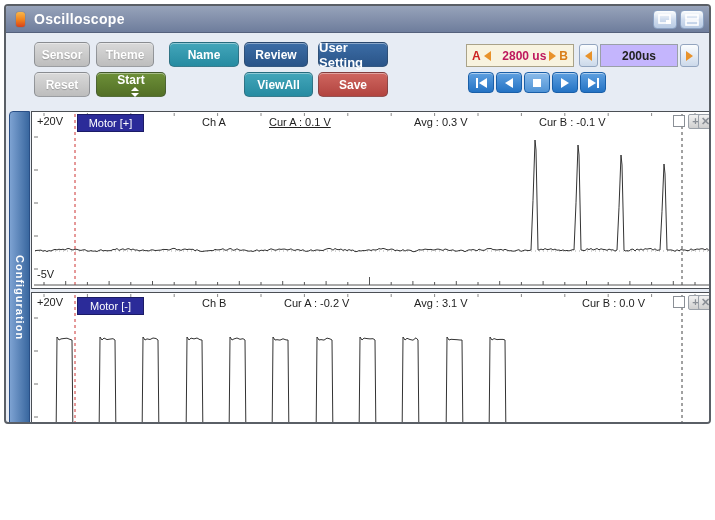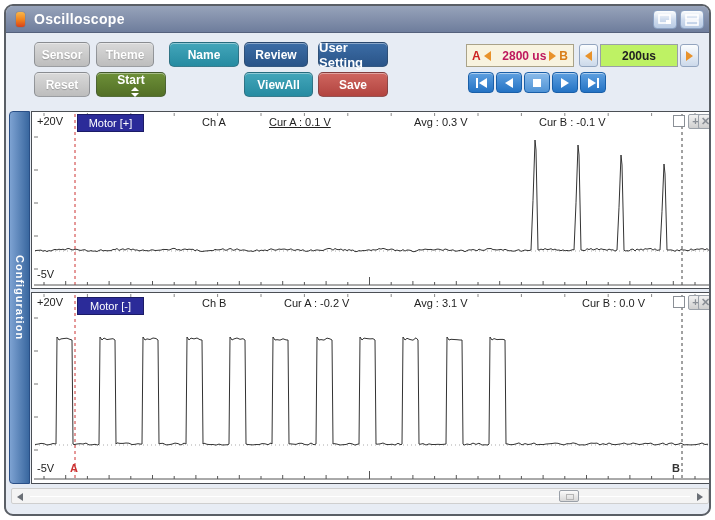--- a/index.html
+++ b/index.html
@@ -1,19 +1,19 @@
 <!DOCTYPE html>
 <html><head>
 <meta charset="utf-8">
 <style>
   * { margin:0; padding:0; box-sizing:border-box; }
   html,body { width:715px; height:520px; background:#ffffff; font-family:"Liberation Sans", sans-serif; }
   #window {
-    position:absolute; left:4px; top:4px; width:707px; height:512px;
-    background:#e7ecf4; border:2px solid #5a5f66; border-radius:9px; overflow:hidden;
+    position:absolute; left:4px; top:4px; width:707px; height:420px;
+    background:#e7ecf4; border:2px solid #5a5f66; border-radius:4px; overflow:hidden;
   }
   
   #titlebar {
     position:absolute; left:0; top:0; width:100%; height:27px;
     background:linear-gradient(#97a3ba,#6e7d9c); border-bottom:1px solid #55617c;
   }
   #app-icon { position:absolute; left:10px; top:6px; width:9px; height:15px; border-radius:3px;
     background:linear-gradient(#f8b74a,#ef7f1c 55%,#d8401a); box-shadow:0 0 1px #7c3c00; }
   #title-text { position:absolute; left:28px; top:5px; color:#fff; font-size:14px; font-weight:bold; letter-spacing:.3px; }
   .winbtn { position:absolute; top:4px; width:24px; height:19px; border:1px solid #8ba1c2; border-radius:4px;
@@ -34,21 +34,21 @@
   
   #cursor-span-box { position:absolute; left:460px; top:38px; width:108px; height:23px; background:#f8f3df;
     border:1px solid #a9a288; display:flex; align-items:center; padding:0 5px; font-size:12px; font-weight:bold; }
   #cursor-span-box .lblA { color:#cc2222; }
   #cursor-span-box .lblB { color:#d97e1a; }
   .otri-l { width:0;height:0;border-top:5px solid transparent;border-bottom:5px solid transparent;border-right:7px solid #e8922a; margin:0 3px; }
   .otri-r { width:0;height:0;border-top:5px solid transparent;border-bottom:5px solid transparent;border-left:7px solid #e8922a; margin:0 3px; }
   .spanval { flex:1; text-align:right; color:#be185d; }
   .silverbtn { position:absolute; top:38px; width:19px; height:23px; border:1px solid #93a5bf; border-radius:3px;
     background:linear-gradient(#fbfdfe,#ccd9ea); display:flex; align-items:center; justify-content:center; }
-  #timebase-box { position:absolute; left:594px; top:38px; width:78px; height:23px; background:#bef264; border:1px solid #9aa0a8;
+  #timebase-box { position:absolute; left:594px; top:38px; width:78px; height:23px; background:#c4b5fd; border:1px solid #9aa0a8;
     display:flex; align-items:center; justify-content:center; font-size:12px; font-weight:bold; color:#222; }
   #transport { position:absolute; left:462px; top:66px; display:flex; gap:2px; }
   .tbtn { width:26px; height:21px; border:1px solid #1a5fa8; border-radius:4px;
     background:linear-gradient(#5fa0e0,#2473c4); display:flex; align-items:center; justify-content:center; gap:1px;
     box-shadow:inset 0 1px 0 rgba(255,255,255,.5); }
   .tbtn.stop { background:linear-gradient(#8cbcea,#4f93d6); }
   .wtri-l { width:0;height:0;border-top:5px solid transparent;border-bottom:5px solid transparent;border-right:8px solid #fff; }
   .wtri-r { width:0;height:0;border-top:5px solid transparent;border-bottom:5px solid transparent;border-left:8px solid #fff; }
   .wbar { width:2px; height:10px; background:#fff; }
   .wsq { width:8px; height:8px; background:#fff; }

